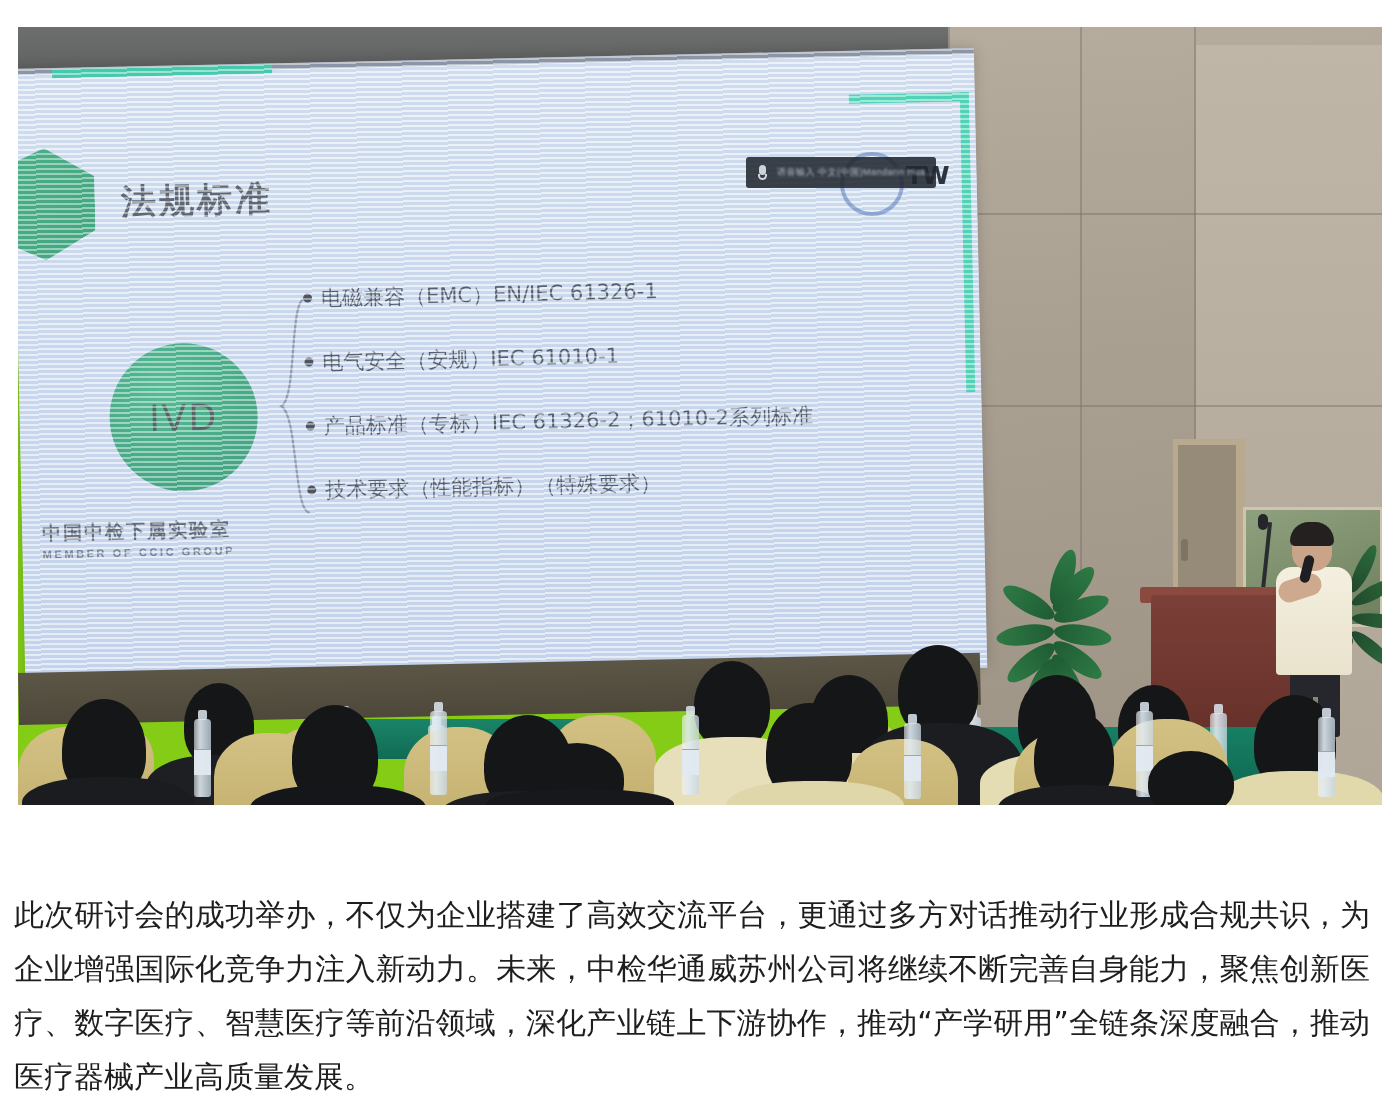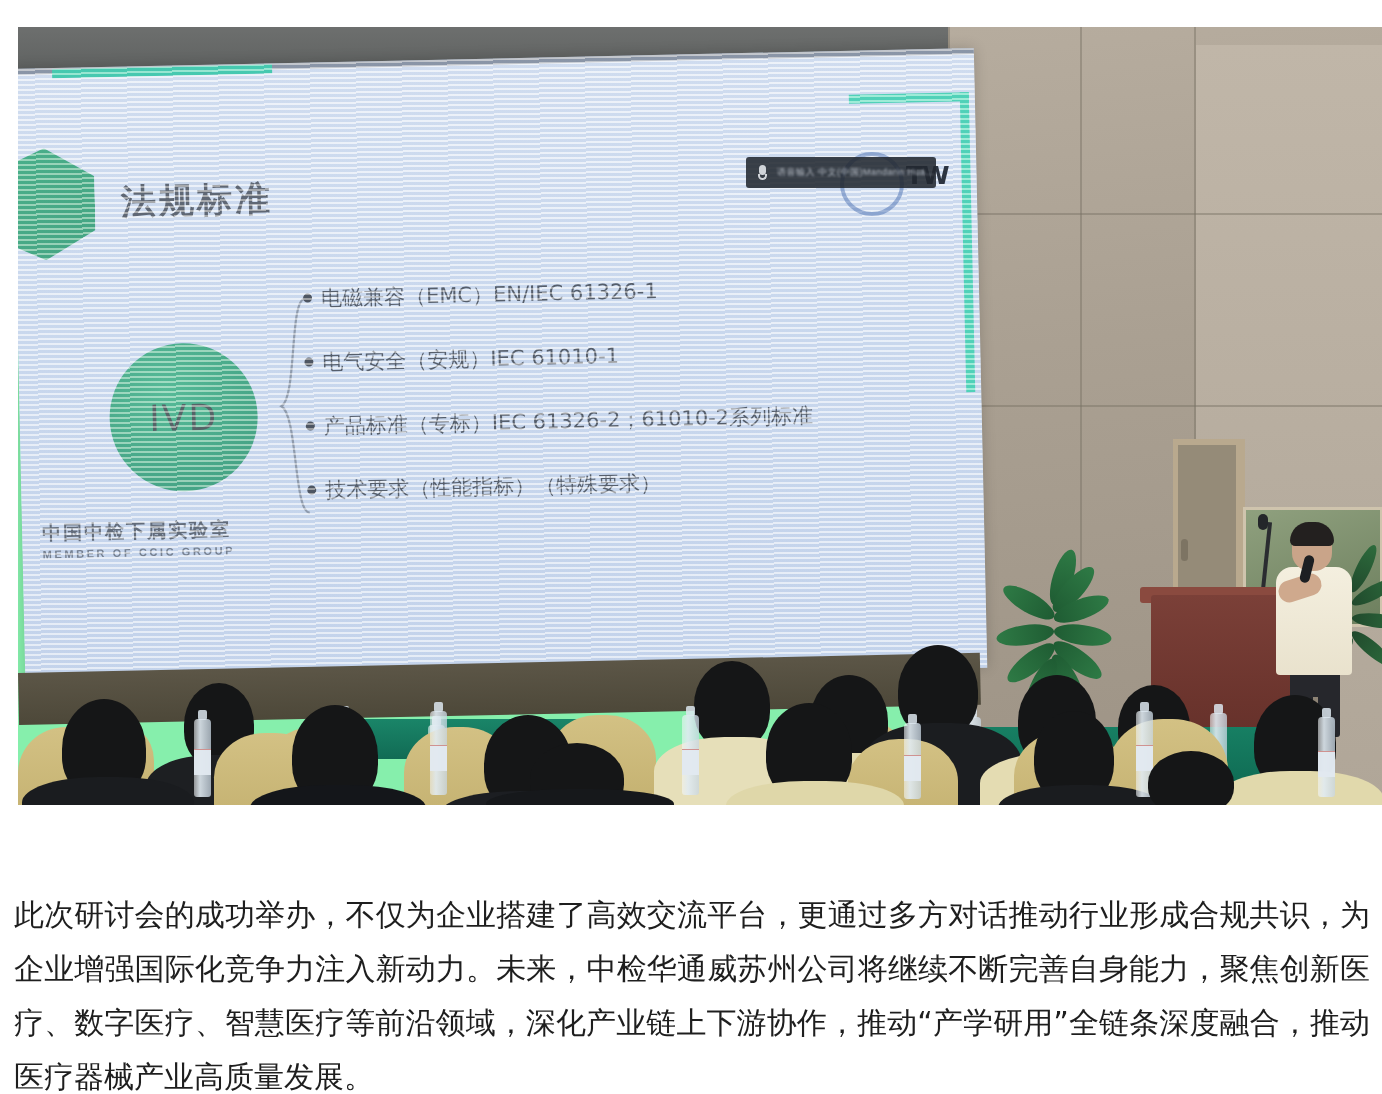--- a/index.html
+++ b/index.html
@@ -16,21 +16,21 @@
     background: #ffffff;
     overflow: hidden;
   }
 
   
   .photo {
     position: absolute;
     left: 18px; top: 27px;
     width: 1364px; height: 778px;
     overflow: hidden;
-    background: #86efac;
+    background: #84cc16;
     padding-left: 44px;
   }
 
   
   .wall-upper {
     position: absolute; left: 0; top: 0; width: 100%; height: 92px;
     background: linear-gradient(180deg,#6d6f6e 0%,#5c5f5e 60%,#4a4e50 100%);
   }
   .ceiling {
     position: absolute; right: 0; top: 0; width: 470px; height: 62px;

